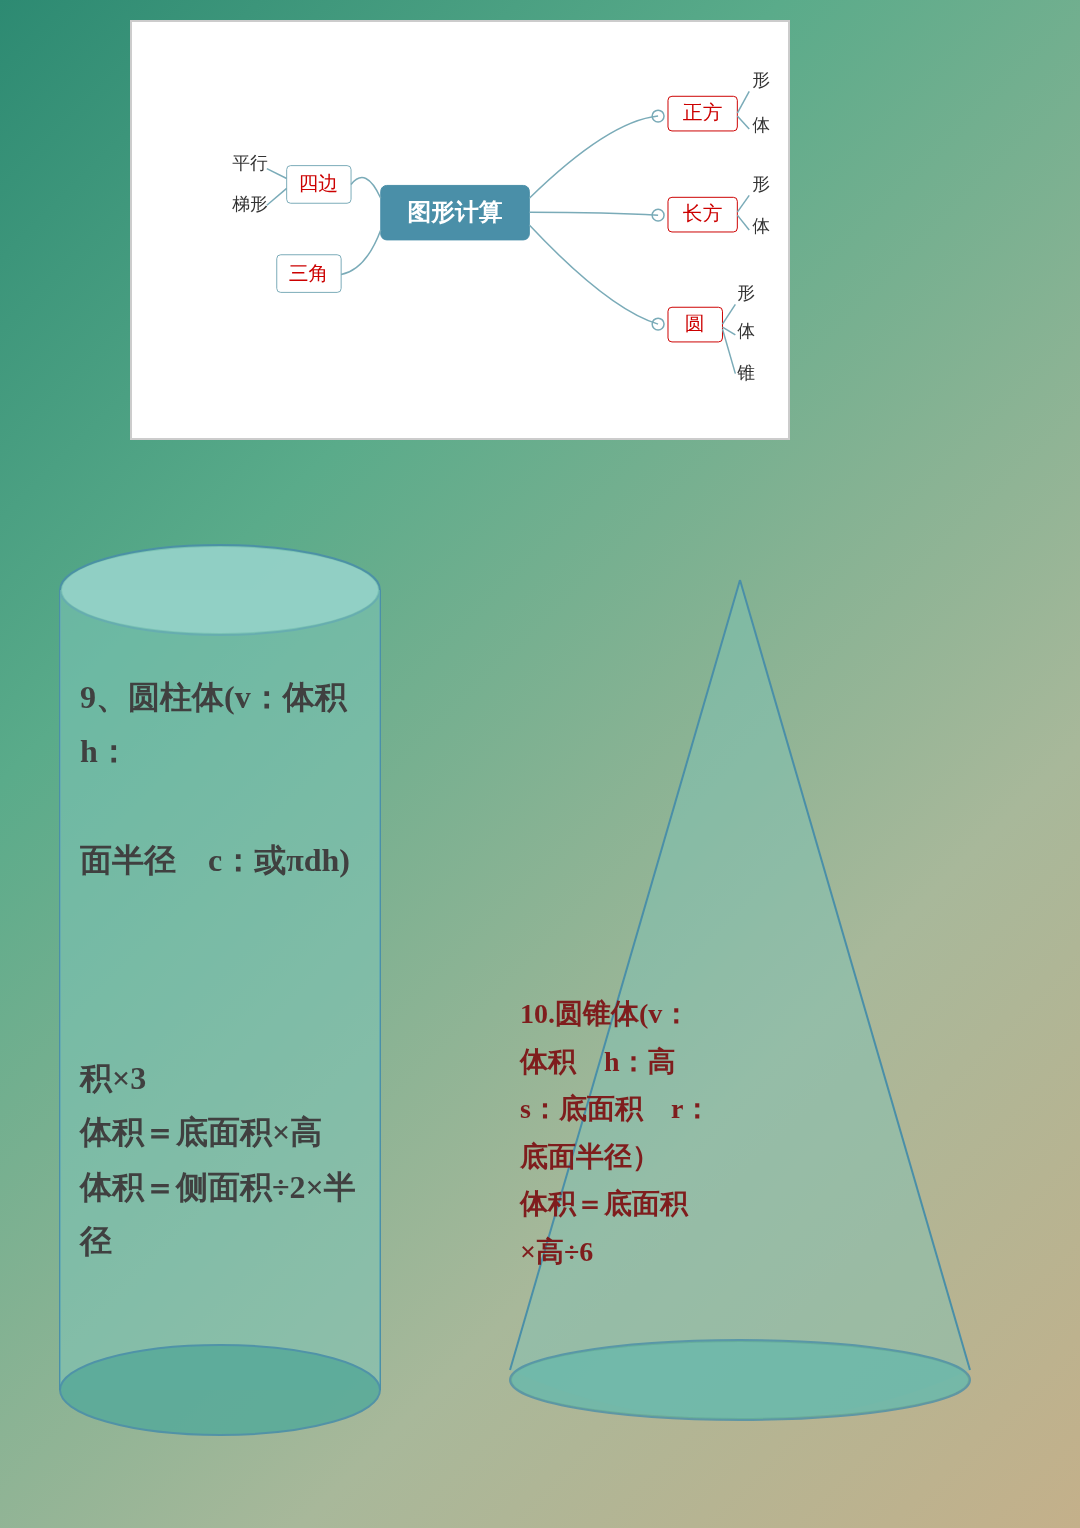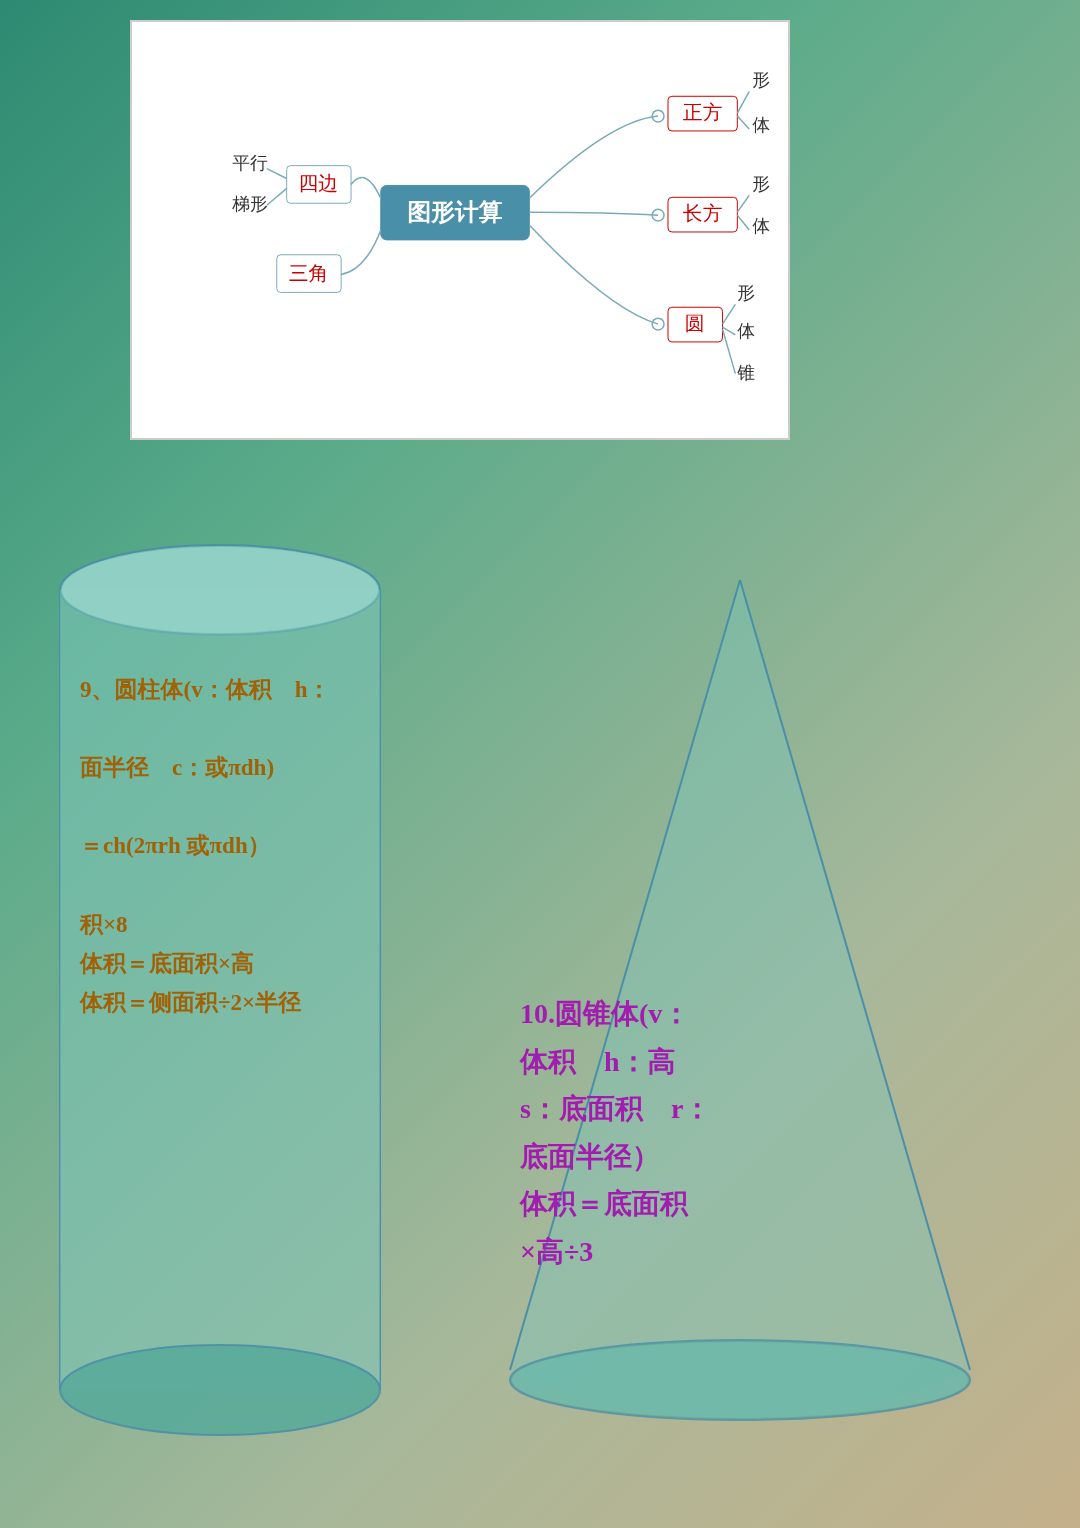--- a/index.html
+++ b/index.html
@@ -43,23 +43,23 @@
       top: 0;
       left: 0;
       width: 380px;
       height: 980px;
     }
     .cylinder-text {
       position: absolute;
       top: 200px;
       left: 50px;
       width: 280px;
-      font-size: 23px;
+      font-size: 32px;
       line-height: 1.7;
-      color: #a16207;
+      color: #404040;
       font-weight: bold;
     }
 
     
     .cone-wrapper {
       position: absolute;
       top: 550px;
       left: 430px;
       width: 620px;
       height: 950px;
@@ -71,21 +71,21 @@
       width: 100%;
       height: 100%;
     }
     .cone-text {
       position: absolute;
       top: 440px;
       left: 90px;
       width: 260px;
       font-size: 28px;
       line-height: 1.7;
-      color: #a21caf;
+      color: #7f1d1d;
       font-weight: bold;
     }
   </style>
 </head>
 <body>
 
 <div class="mindmap-container">
   <svg class="mindmap-svg" viewBox="0 0 660 420">
 
     <rect x="250" y="165" width="150" height="55" rx="6" fill="#4a8fa8" stroke="#4a8fa8"></rect>
@@ -154,23 +154,23 @@
 
     <ellipse cx="190" cy="920" rx="160" ry="45" fill="#5aab9a" stroke="#4a8fa8" stroke-width="2" opacity="0.9"></ellipse>
 
     <ellipse cx="190" cy="120" rx="158" ry="43" fill="#a0d8cf" opacity="0.6"></ellipse>
   </svg>
   <div class="cylinder-text">
     <span>9、圆柱体(v：体积　h：</span><br>
     <br>
     <span>面半径　c：或πdh)</span><br>
     <br>
-    <span>＝ch(2πrh 或πdh）</span><br>
     <br>
-    <span>积×8</span><br>
+    <br>
+    <span>积×3</span><br>
     <span>体积＝底面积×高</span><br>
     <span>体积＝侧面积÷2×半径</span>
   </div>
 </div>
 
 <div class="cone-wrapper">
   <svg class="cone-svg" viewBox="0 0 620 950">
 
     <path d="M310 30 L80 820 Q190 870 310 870 Q430 870 540 820 Z" fill="#7dc4b8" opacity="0.45"></path>
 
@@ -181,15 +181,15 @@
     <ellipse cx="310" cy="830" rx="230" ry="40" fill="#5aab9a" stroke="#4a8fa8" stroke-width="2" opacity="0.8"></ellipse>
 
     <ellipse cx="310" cy="830" rx="228" ry="38" fill="#7dc4b8" opacity="0.5"></ellipse>
   </svg>
   <div class="cone-text">
     <span>10.圆锥体(v：</span><br>
     <span>体积　h：高</span><br>
     <span>s：底面积　r：</span><br>
     <span>底面半径）</span><br>
     <span>体积＝底面积</span><br>
-    <span>×高÷3</span>
+    <span>×高÷6</span>
   </div>
 </div>
 
 </body></html>

